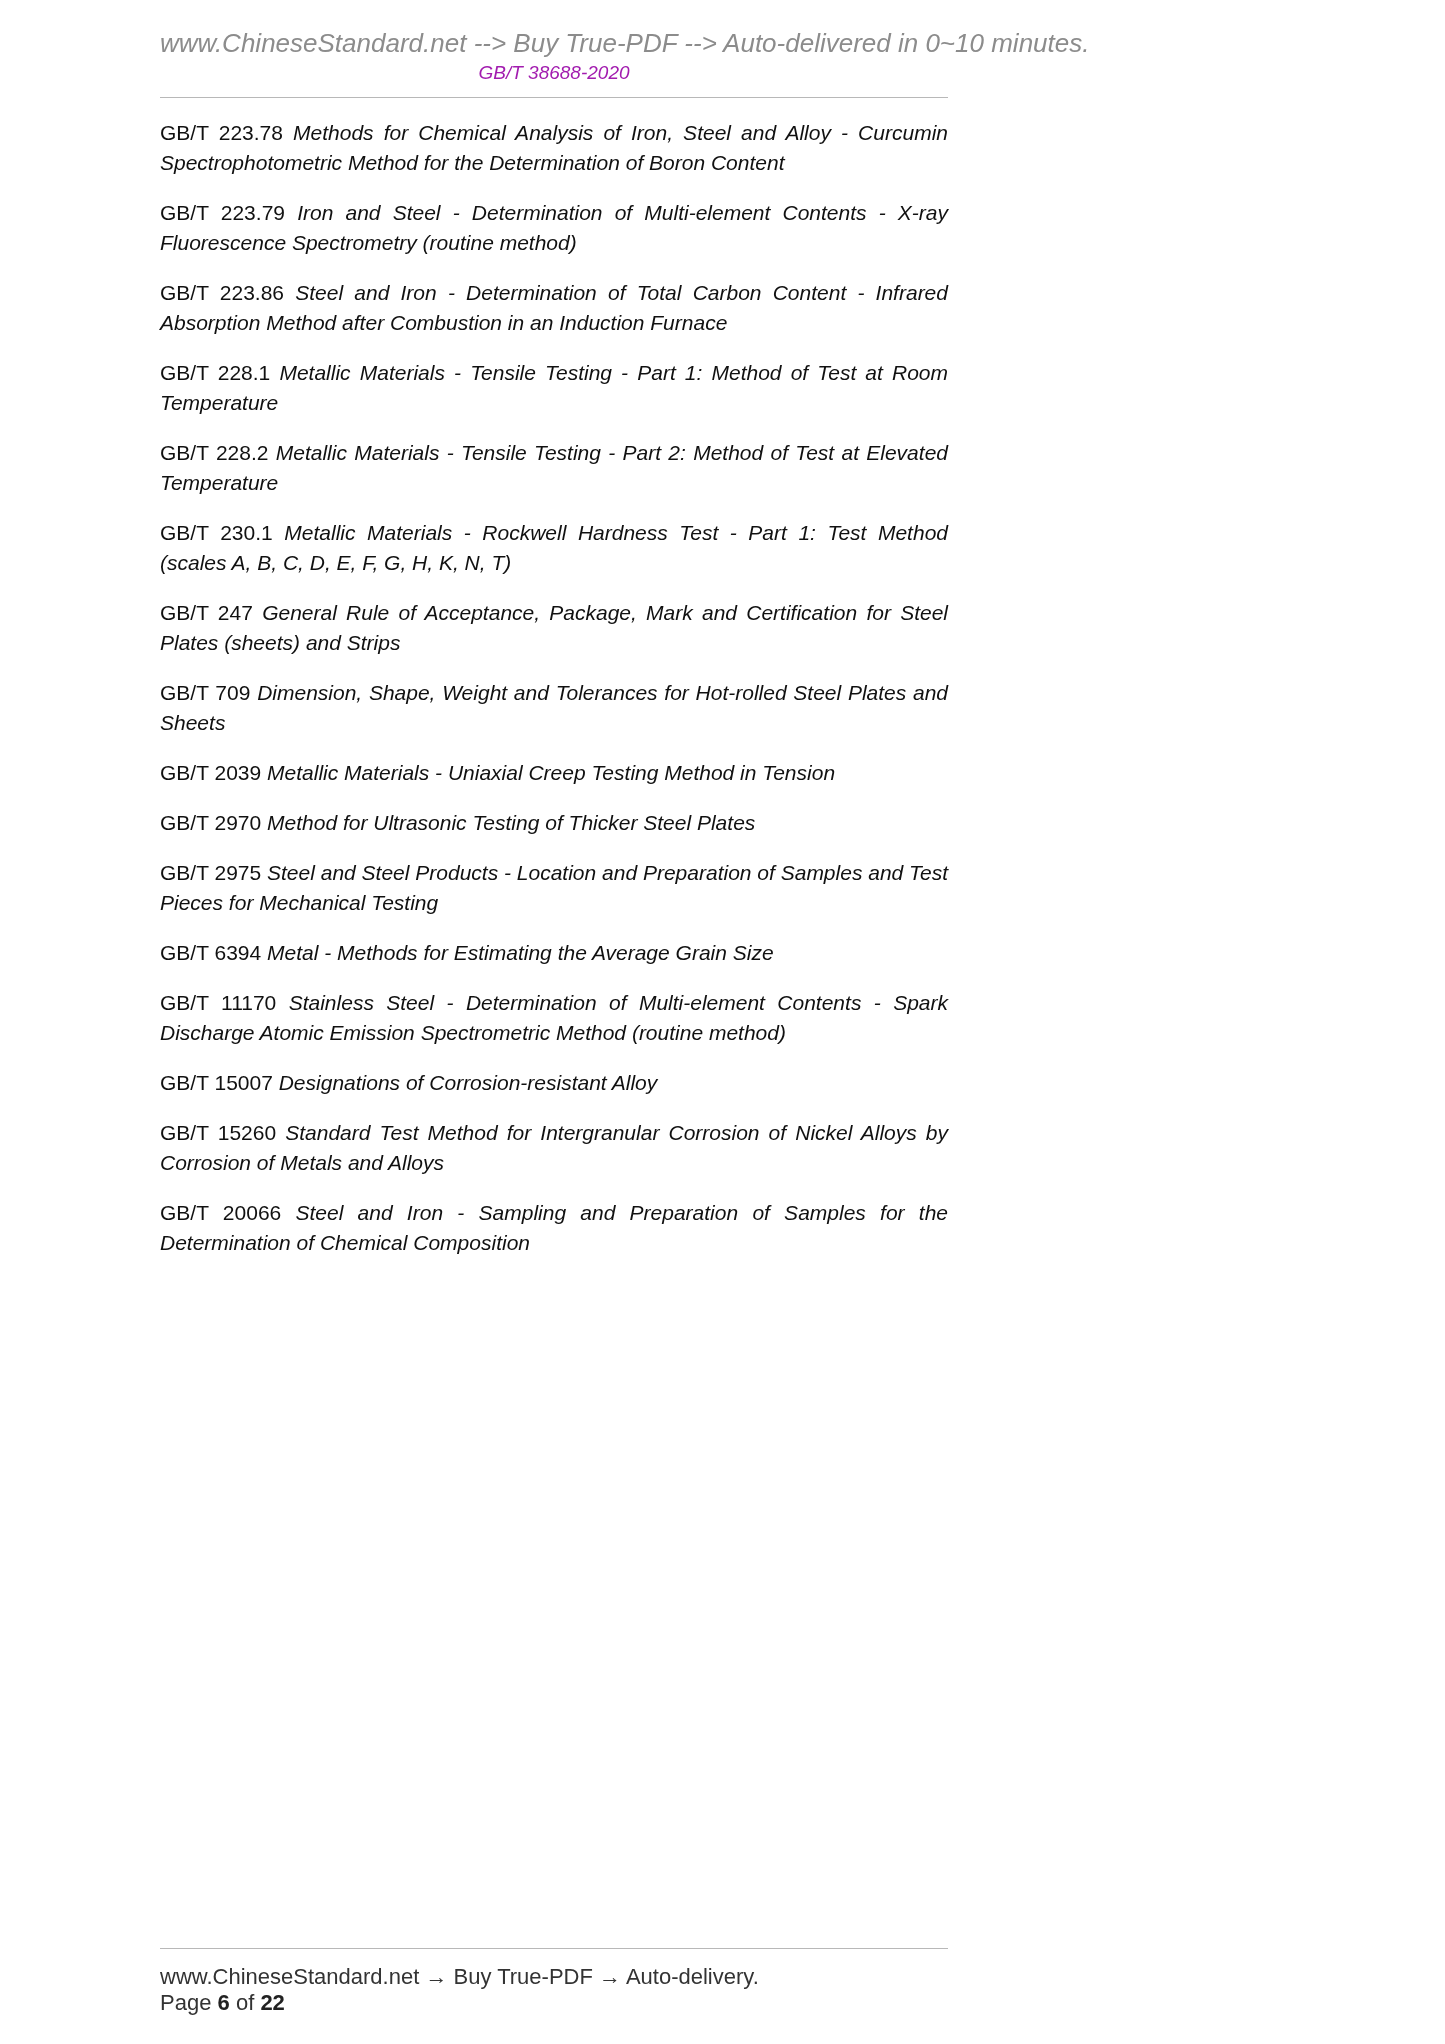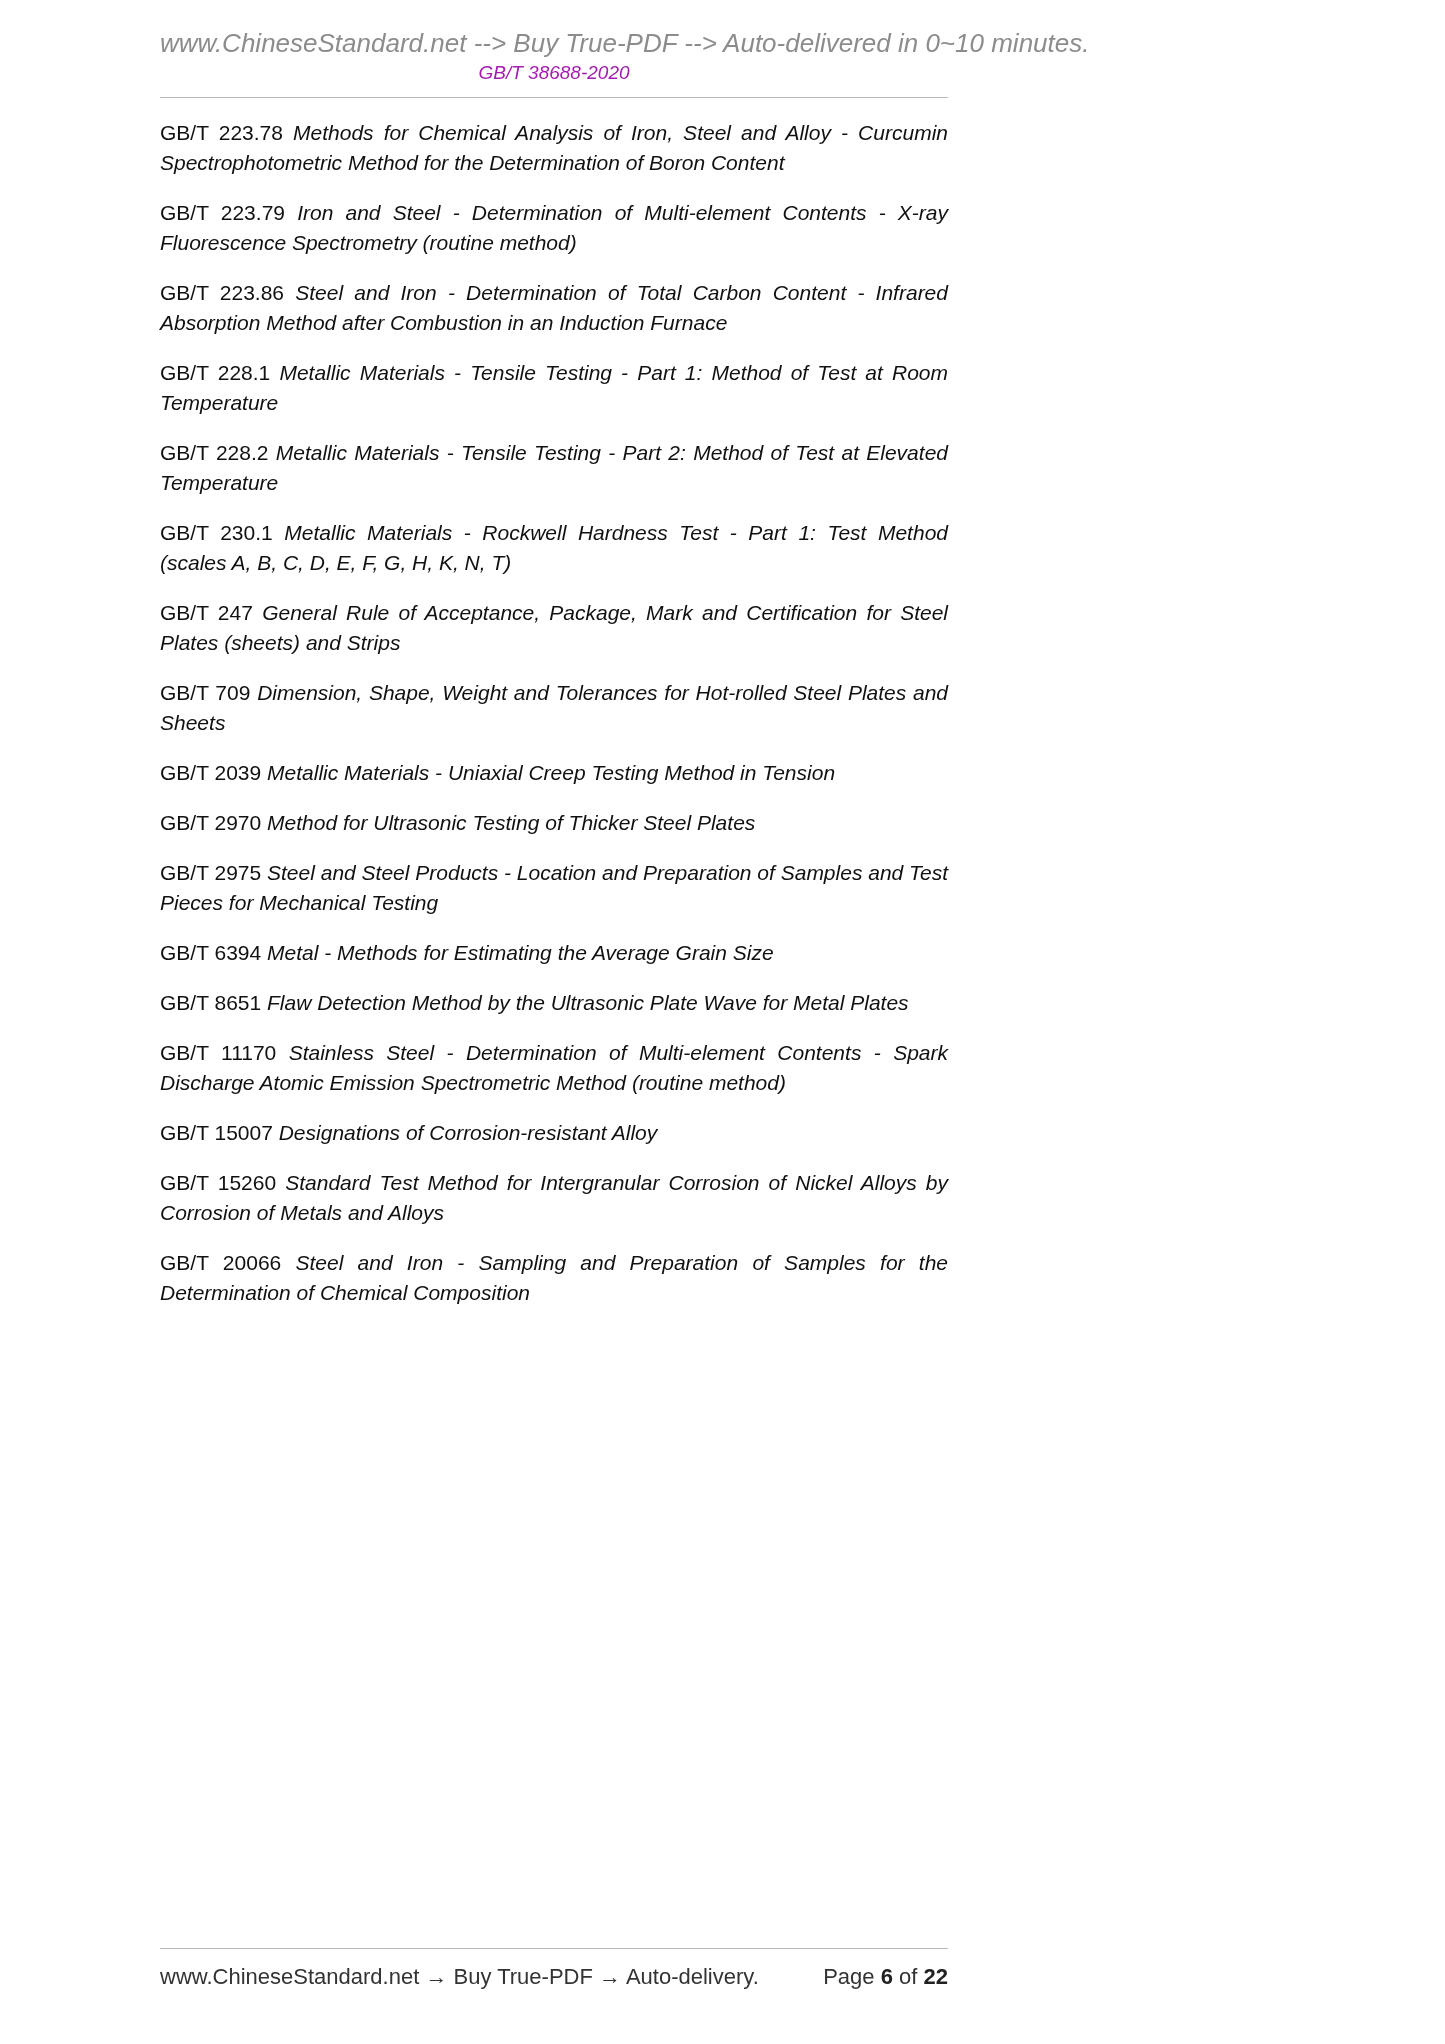--- a/index.html
+++ b/index.html
@@ -57,20 +57,21 @@
     width: 788px;
   }
   .ftr-rule { height: 0; border-top: 1px solid #b8b8b8; }
   .ftr-line {
     display: flex;
     justify-content: space-between;
     align-items: baseline;
     margin-top: 15px;
     font-size: 22px;
     color: #333333;
+    flex-direction: column;
   }
   .ftr-left span { color: #333333; }
   .ftr-left .site { cursor: pointer; }
   .ftr-page b { font-weight: bold; color: #222222; }
 </style>
 </head>
 <body>
 
 <div class="page">
 
@@ -100,21 +101,20 @@
   <p class="ref"><span class="code">GB/T 709</span> <span class="title">Dimension, Shape, Weight and Tolerances for Hot-rolled Steel Plates and Sheets</span></p>
 
   <p class="ref"><span class="code">GB/T 2039</span> <span class="title">Metallic Materials - Uniaxial Creep Testing Method in Tension</span></p>
 
   <p class="ref"><span class="code">GB/T 2970</span> <span class="title">Method for Ultrasonic Testing of Thicker Steel Plates</span></p>
 
   <p class="ref"><span class="code">GB/T 2975</span> <span class="title">Steel and Steel Products - Location and Preparation of Samples and Test Pieces for Mechanical Testing</span></p>
 
   <p class="ref"><span class="code">GB/T 6394</span> <span class="title">Metal - Methods for Estimating the Average Grain Size</span></p>
 
-  <p class="ref"><span class="code">GB/T 8651</span> <span class="title">Flaw Detection Method by the Ultrasonic Plate Wave for Metal Plates</span></p>
 
 
   <p class="ref"><span class="code">GB/T 11170</span> <span class="title">Stainless Steel - Determination of Multi-element Contents - Spark Discharge Atomic Emission Spectrometric Method (routine method)</span></p>
 
   <p class="ref"><span class="code">GB/T 15007</span> <span class="title">Designations of Corrosion-resistant Alloy</span></p>
 
   <p class="ref"><span class="code">GB/T 15260</span> <span class="title">Standard Test Method for Intergranular Corrosion of Nickel Alloys by Corrosion of Metals and Alloys</span></p>
 
   <p class="ref"><span class="code">GB/T 20066</span> <span class="title">Steel and Iron - Sampling and Preparation of Samples for the Determination of Chemical Composition</span></p>
 </main>

